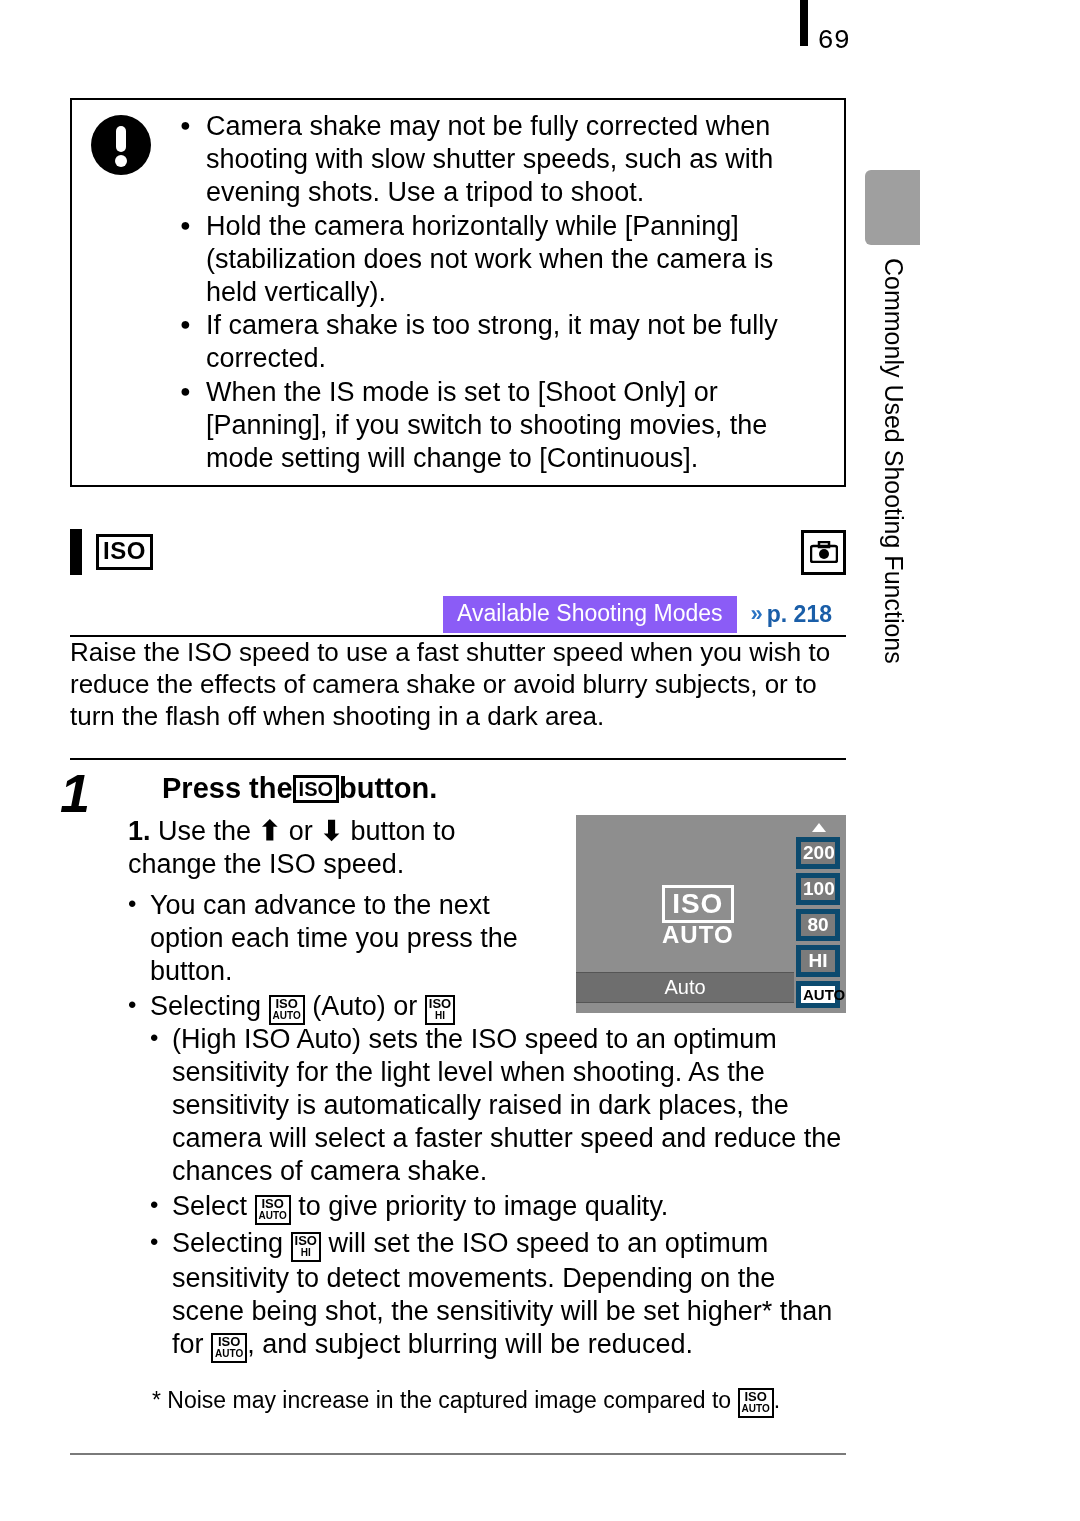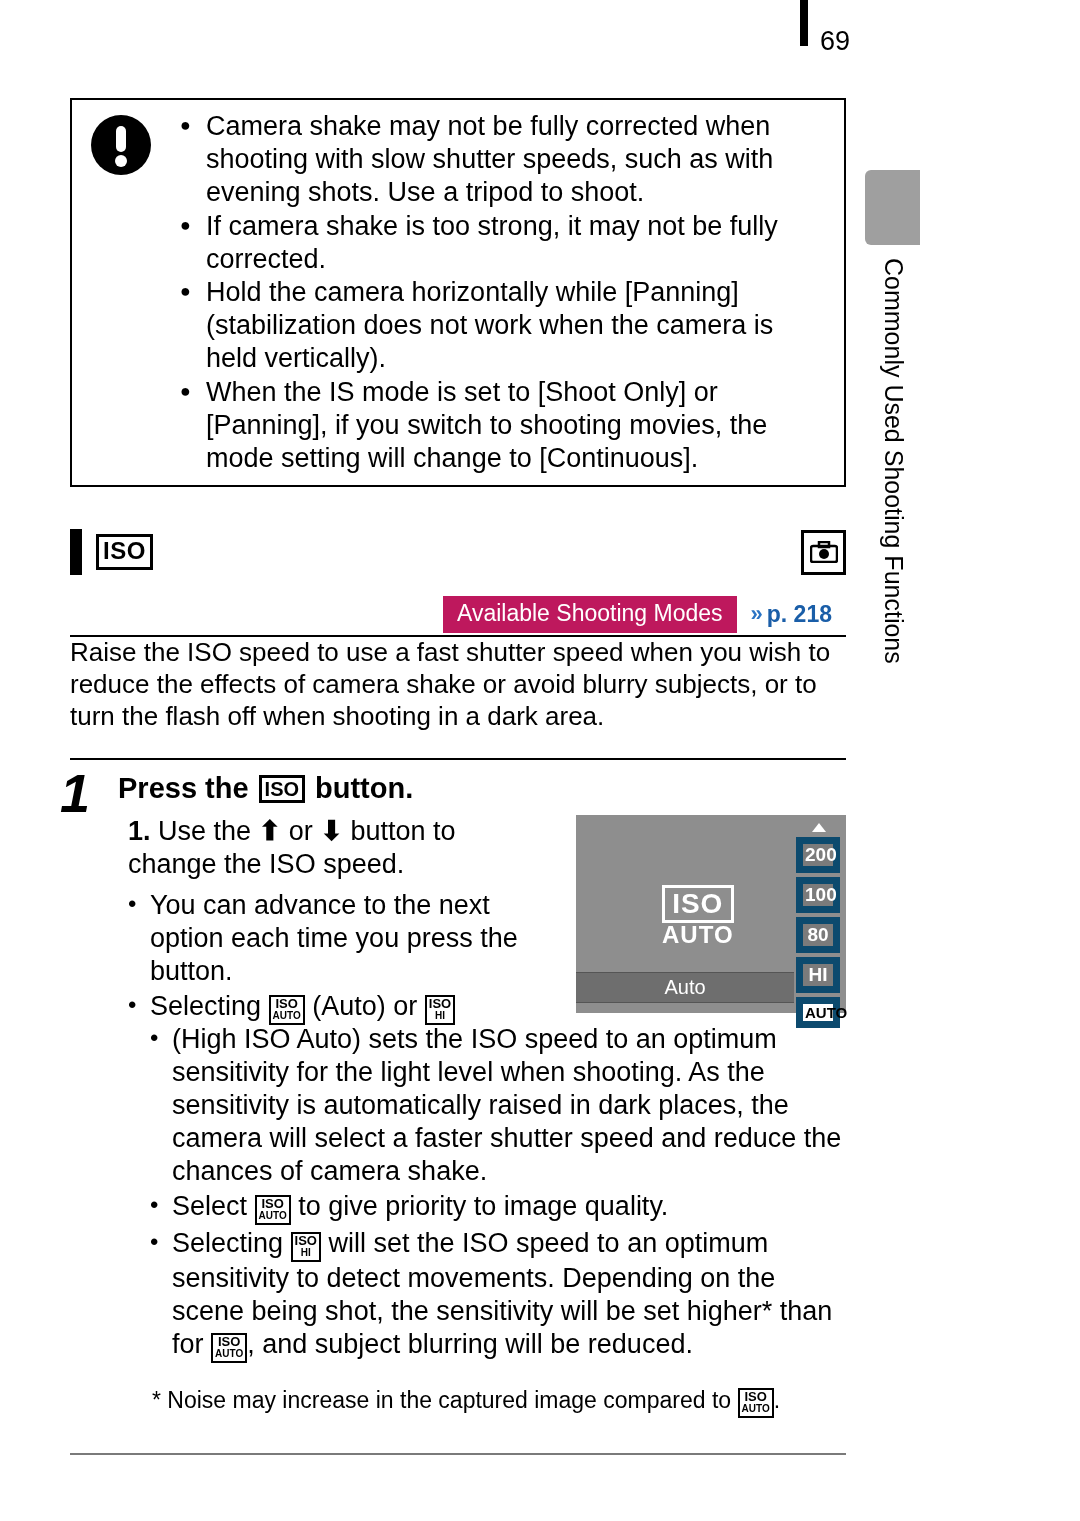--- a/index.html
+++ b/index.html
@@ -26,20 +26,21 @@
     top: 0;
     width: 8px;
     height: 46px;
     background: #000;
   }
   .page-num {
     position: absolute;
     right: 230px;
     top: 26px;
     font-size: 27px;
+    font-family: Liberation Mono, monospace;
   }
   .side-tab {
     position: absolute;
     right: 160px;
     top: 170px;
     width: 55px;
     height: 75px;
     background: #9f9f9f;
     border-radius: 6px 0 0 6px;
   }
@@ -127,21 +128,21 @@
 
   .modes-bar {
     margin-top: 18px;
     display: flex;
     justify-content: flex-end;
     align-items: center;
     border-bottom: 2px solid #000;
     height: 42px;
   }
   .modes-badge {
-    background: #be185d;
+    background: #8b5cf6;
     color: #fff;
     font-size: 23px;
     padding: 4px 14px 6px 14px;
   }
   .modes-ref {
     display: flex;
     align-items: center;
     gap: 8px;
     padding: 0 14px;
     font-size: 23px;
@@ -170,21 +171,21 @@
     font-size: 54px;
     font-style: italic;
     font-weight: bold;
     color: #000;
   }
   .step-title {
     font-size: 29px;
     font-weight: 800;
     display: flex;
     align-items: center;
-    gap: 10px;
+    margin-left: 44px;
   }
   .step-title .iso-sm {
     border: 3px solid #000;
     padding: 0 3px;
     font-size: 20px;
     font-weight: bold;
     line-height: 22px;
   }
   .step-body {
     margin-top: 10px;
@@ -225,21 +226,21 @@
     right: 6px;
     top: 22px;
     width: 44px;
     text-align: center;
     font-size: 19px;
     font-weight: 700;
   }
   .screen .opt {
     background: #7b7b7b;
     margin-bottom: 4px;
-    border: 7px solid #0c4a6e;
+    border: 5px solid #0c4a6e;
     padding: 0 2px;
   }
   .screen .opt.sel {
     background: #fff;
     color: #000;
     font-size: 15px;
     font-weight: 800;
   }
   .screen .up-arrow {
     position: absolute;
@@ -327,22 +328,22 @@
     <div class="caution-box">
       <div class="caution-icon">
         <svg viewBox="0 0 62 62">
             <circle cx="31" cy="31" r="30" fill="#000"></circle>
             <rect x="26" y="12" width="10" height="26" rx="5" fill="#fff"></rect>
             <circle cx="31" cy="47" r="6" fill="#fff"></circle>
           </svg>
       </div>
       <ul class="bullets">
         <li>Camera shake may not be fully corrected when shooting with slow shutter speeds, such as with evening shots. Use a tripod to shoot.</li>
+        <li>Hold the camera horizontally while [Panning] (stabilization does not work when the camera is held vertically).</li>
         <li>If camera shake is too strong, it may not be fully corrected.</li>
-        <li>Hold the camera horizontally while [Panning] (stabilization does not work when the camera is held vertically).</li>
         <li>When the IS mode is set to [Shoot Only] or [Panning], if you switch to shooting movies, the mode setting will change to [Continuous].</li>
       </ul>
     </div>
 
     <div class="section-title">
       <span class="iso-chip">ISO</span>
       <span class="camera-icon">
         <svg viewBox="0 0 28 22">
             <rect x="1" y="5" width="26" height="16" rx="2" fill="none" stroke="#000" stroke-width="2.5"></rect>
             <circle cx="14" cy="13" r="5" fill="#000"></circle>

